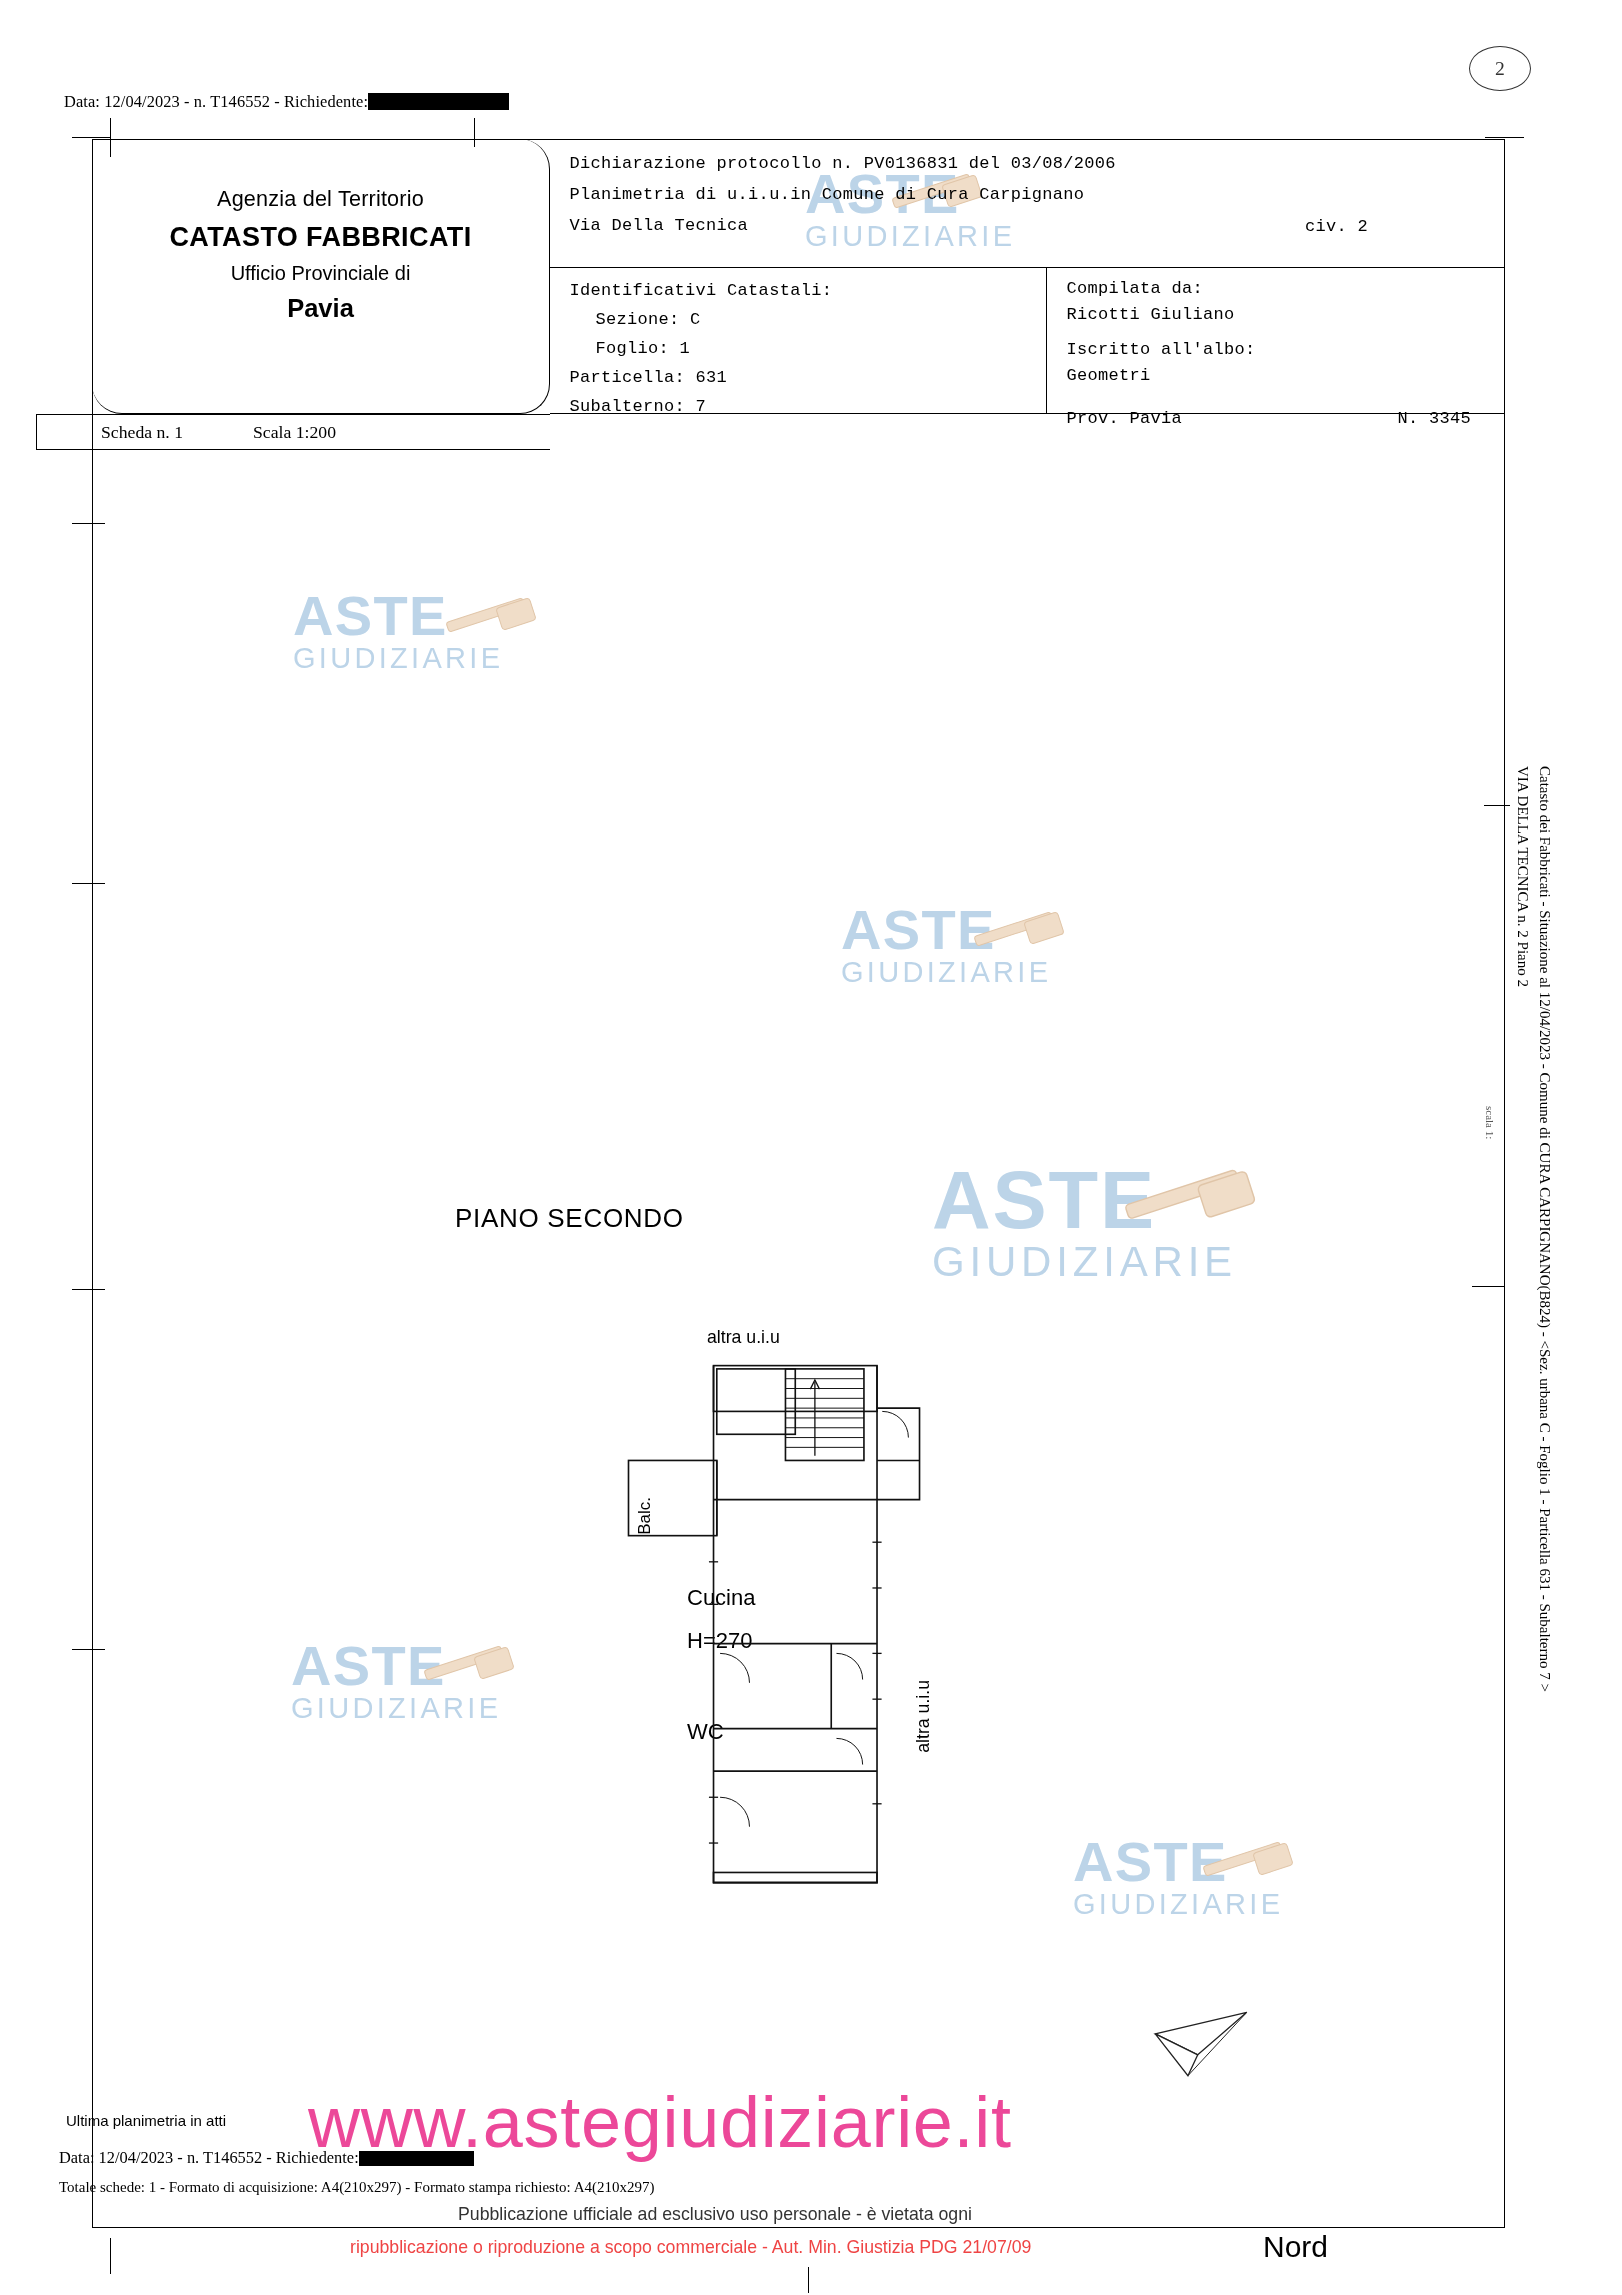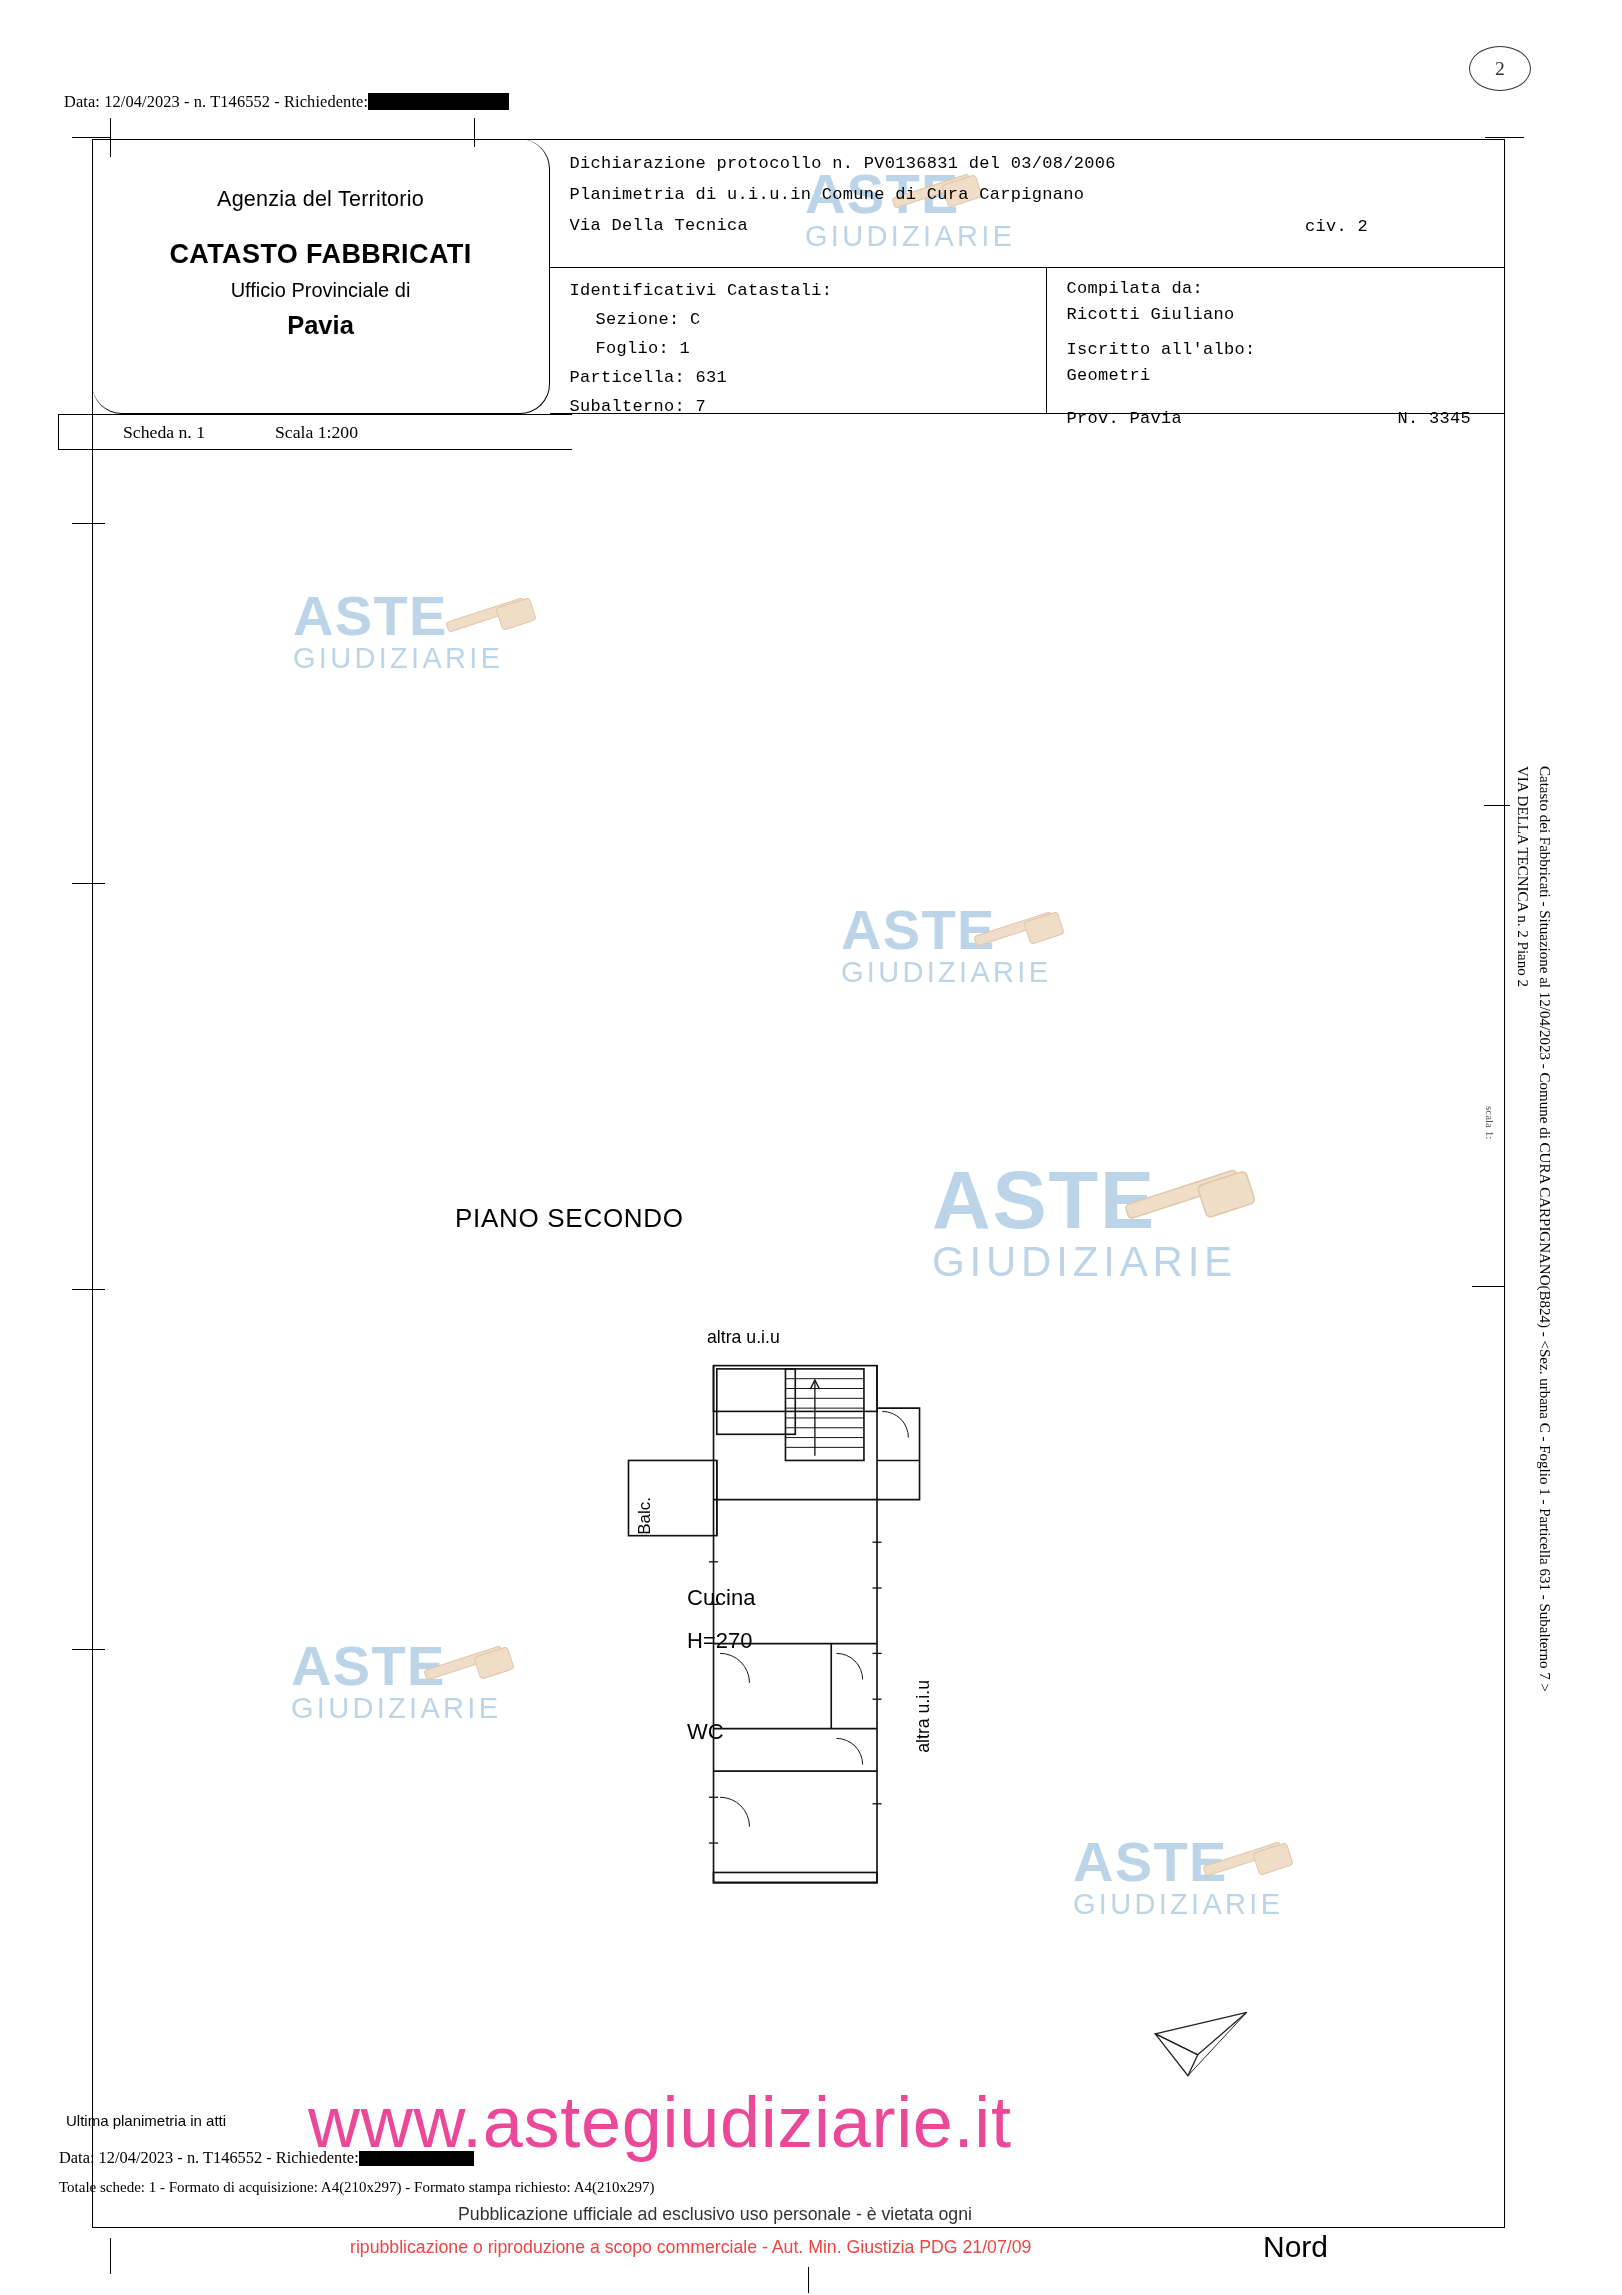--- a/index.html
+++ b/index.html
@@ -82,36 +82,35 @@
     position: absolute;
     left: 0; top: 0;
     width: 458px; height: 275px;
     border-right: 1.3px solid #000;
     border-bottom: 1.3px solid #000;
     box-sizing: border-box;
     text-align: center;
     border-radius: 30px;
   }
   .hdr-left .l1 { margin-top: 47px; font-size: 21.6px; letter-spacing:0.2px;}
-  .hdr-left .l2 { margin-top: 27px; font-size: 27px; font-weight: bold; letter-spacing:0.4px;}
+  .hdr-left .l2 { margin-top: 10px; font-size: 27px; font-weight: bold; letter-spacing:0.4px;}
   .hdr-left .l3 { margin-top: 9.2px; font-size: 20px; }
   .hdr-left .l4 { margin-top: 9.2px; font-size: 25.5px; font-weight: bold; }
 
   .hdr-scheda {
     position: absolute;
     left: -56px;
     top: 275px;
     width: 514px;
     height: 36px;
     border: 1.3px solid #000;
     border-right: none;
     box-sizing: border-box;
     font-family: "Liberation Serif", serif;
     font-size: 17.7px;
-    margin-left: 22px;
   }
   .hdr-scheda .s1 { position:absolute; left: 64px; top: 6.5px;}
   .hdr-scheda .s2 { position:absolute; left: 216px; top: 6.5px;}
 
   .hdr-right {
     position: absolute;
     left: 458px; top: 0;
     width: 955px; height: 275px;
     box-sizing: border-box;
     border-bottom: 1.3px solid #000;

